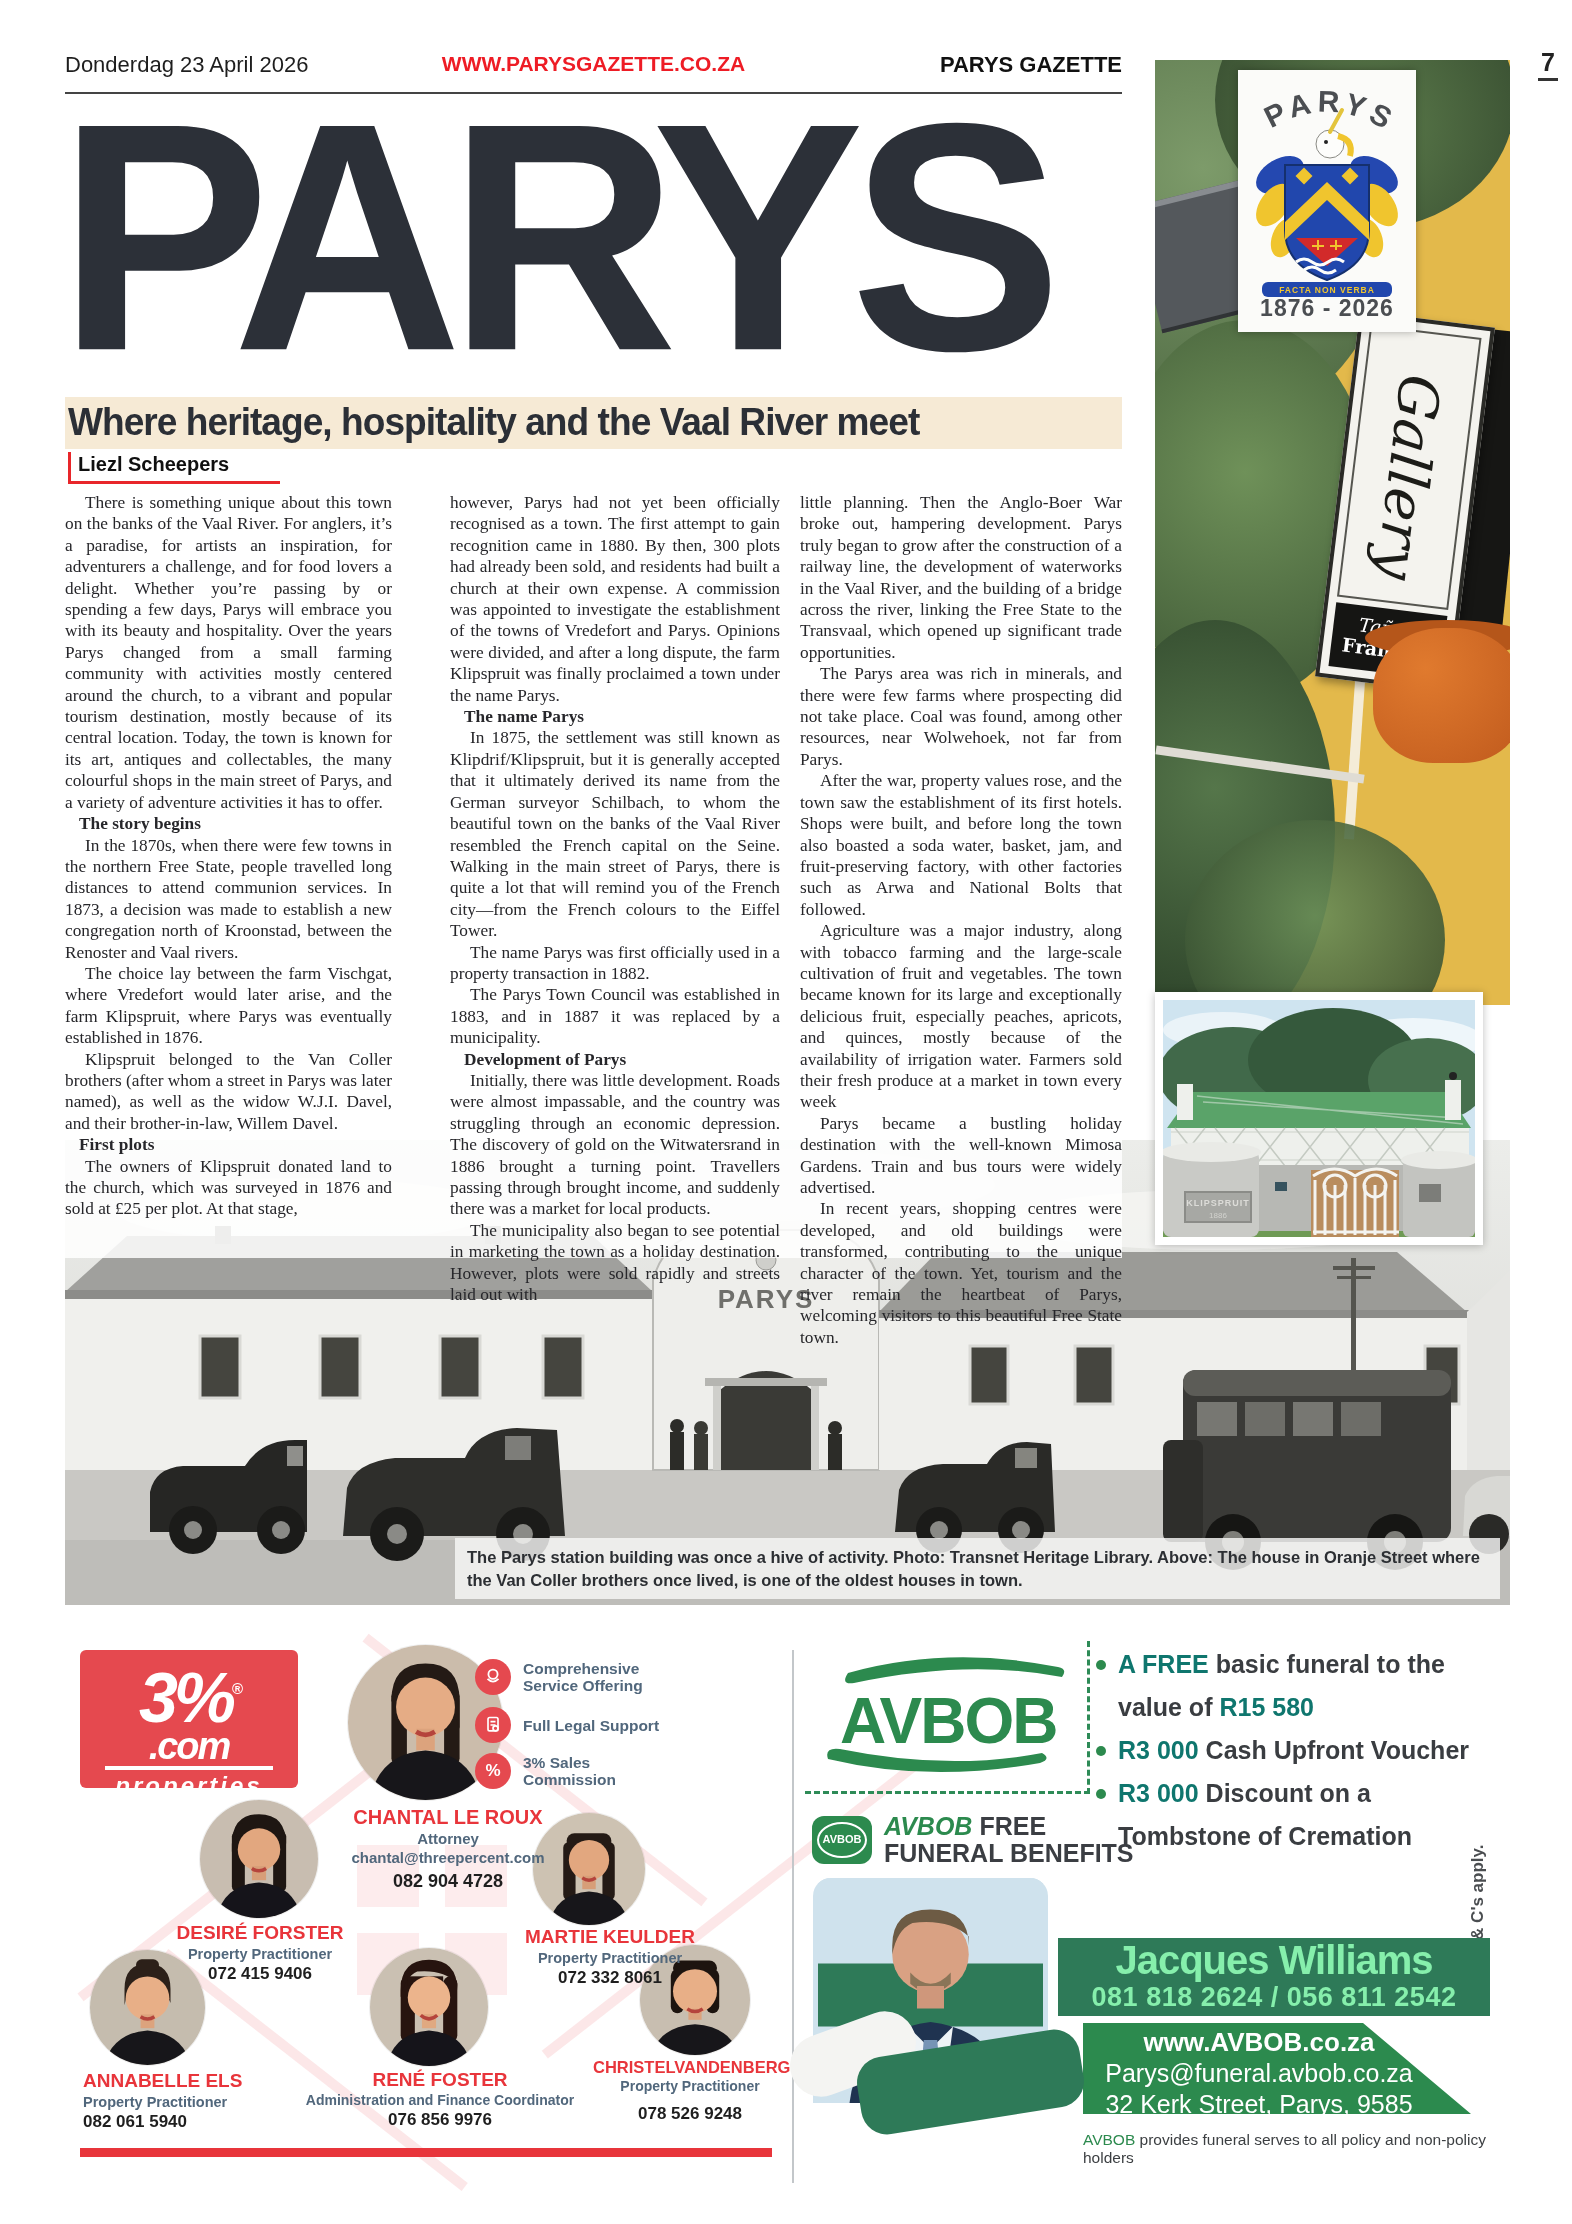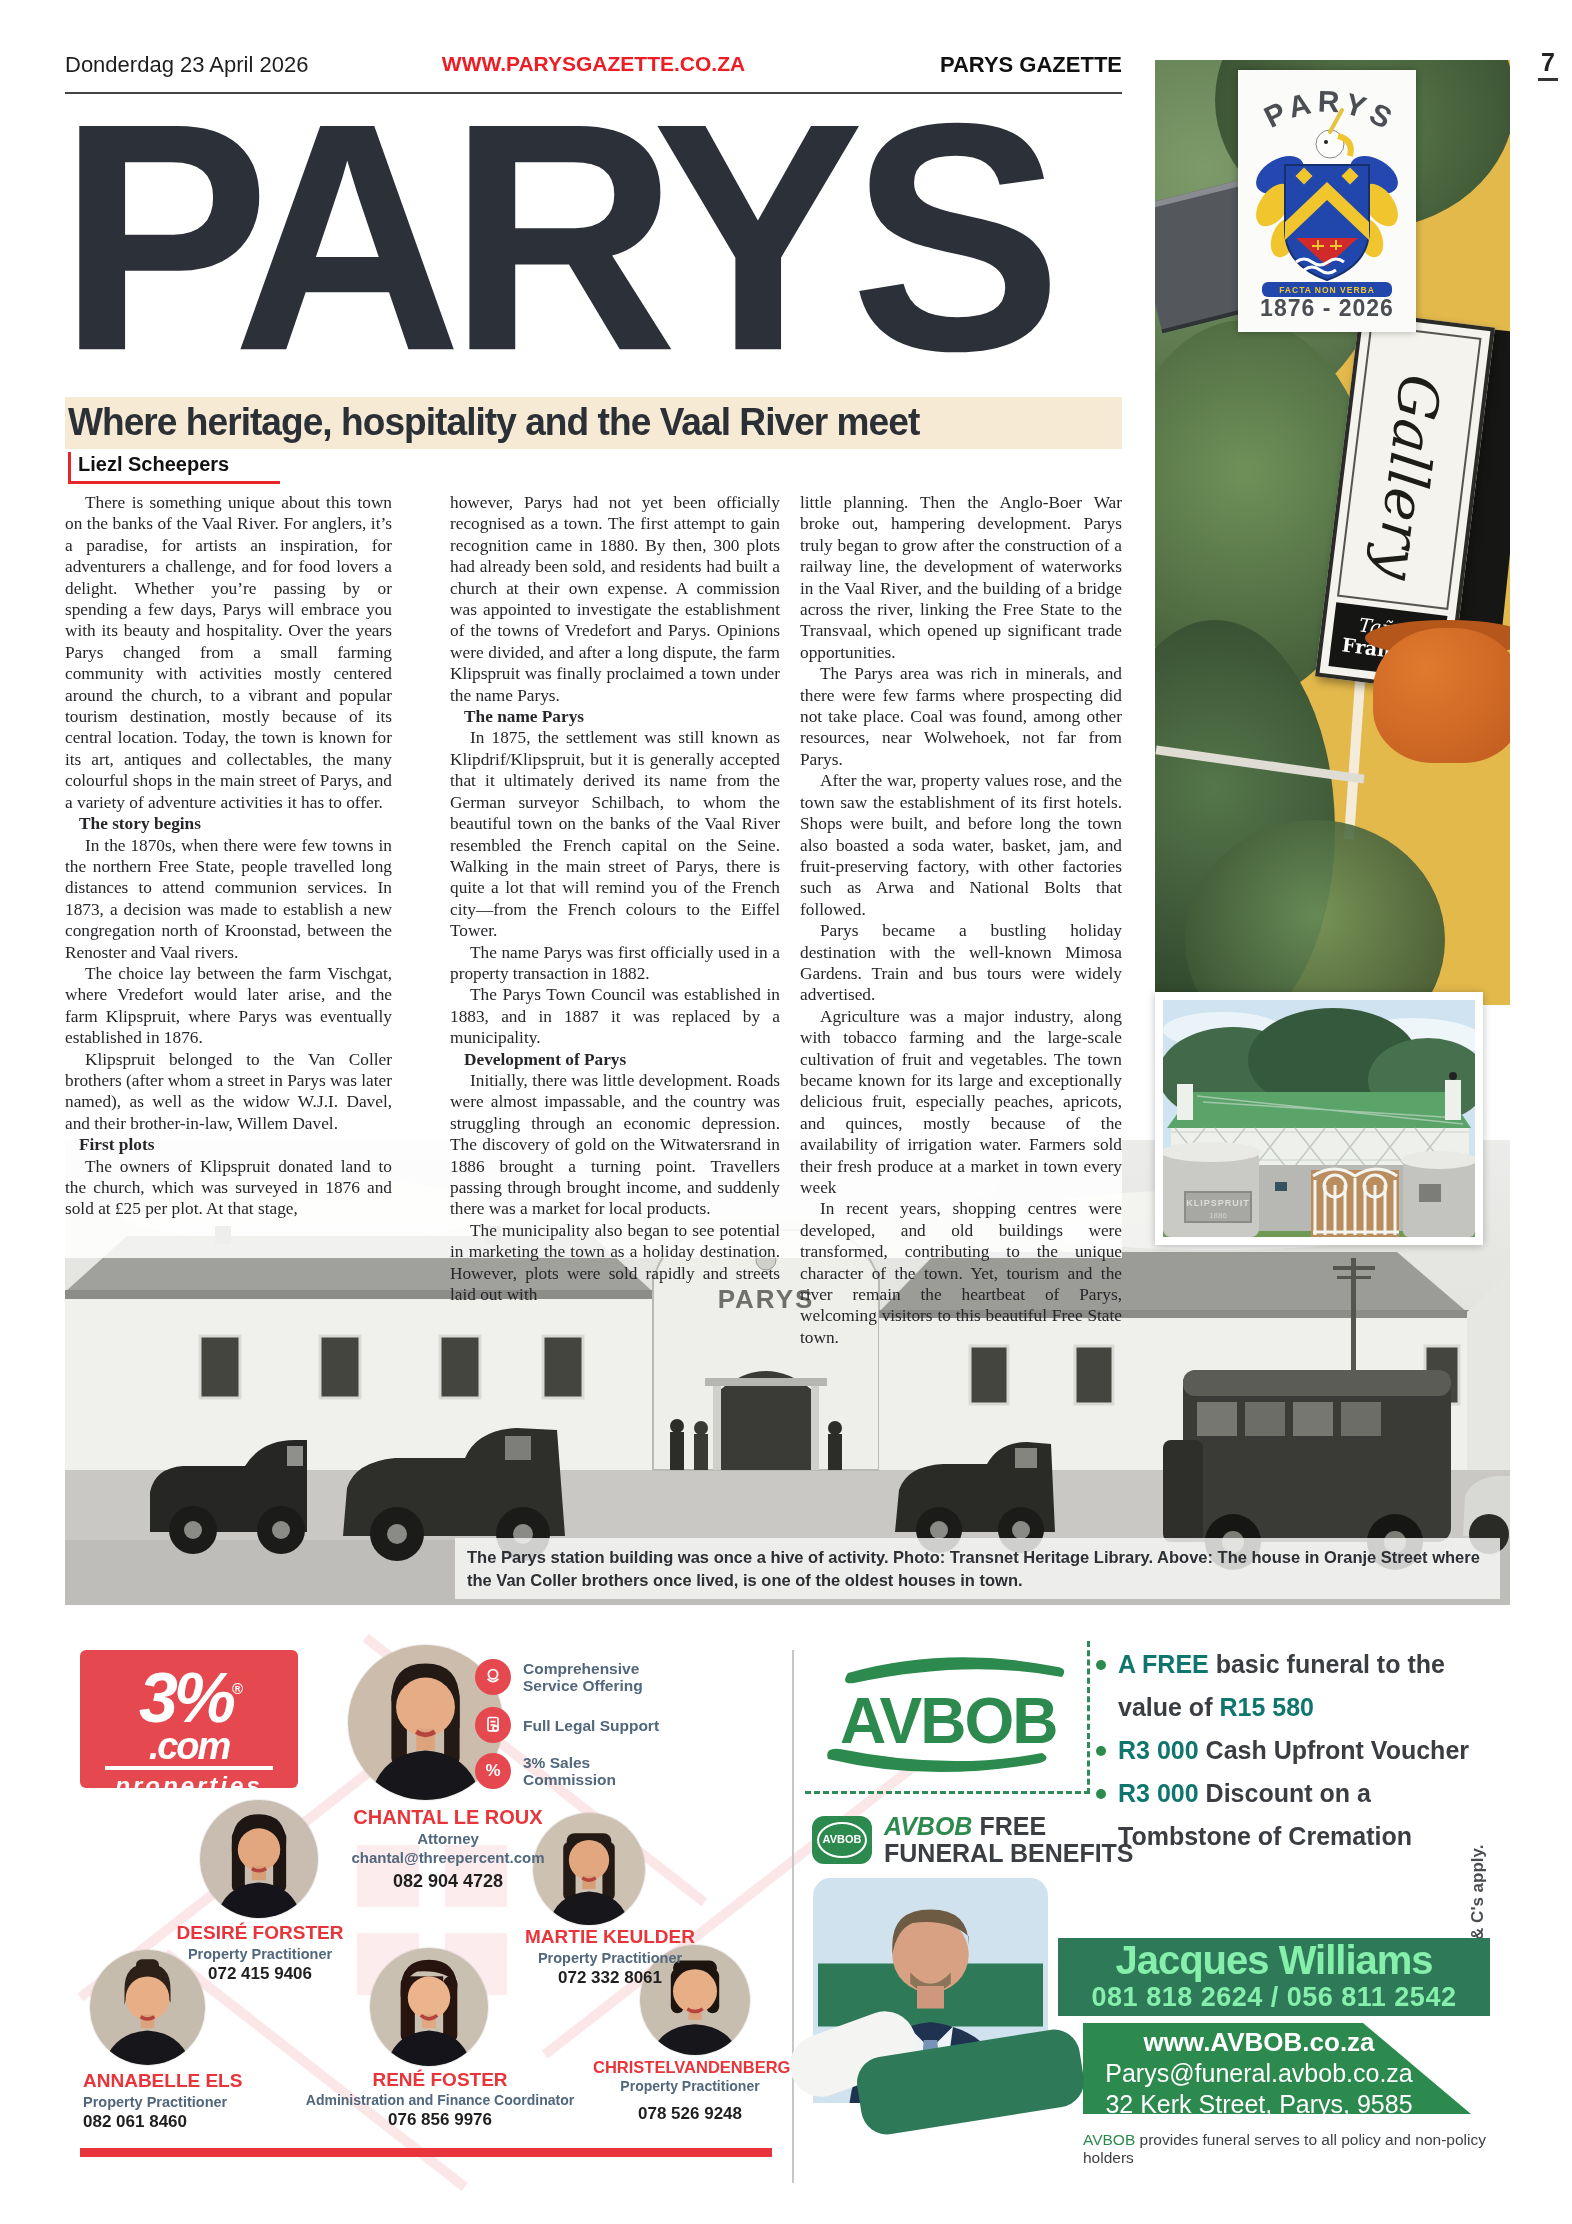--- a/index.html
+++ b/index.html
@@ -322,22 +322,22 @@
     <p>The name Parys was first officially used in a property transaction in 1882.</p>
     <p>The Parys Town Council was established in 1883, and in 1887 it was replaced by a municipality.</p>
     <h4>Development of Parys</h4>
     <p>Initially, there was little development. Roads were almost impassable, and the country was struggling through an economic depression. The discovery of gold on the Witwatersrand in 1886 brought a turning point. Travellers passing through brought income, and suddenly there was a market for local products.</p>
     <p>The municipality also began to see potential in marketing the town as a holiday destination. However, plots were sold rapidly and streets laid out with</p>
   </div>
   <div class="col" id="col3">
     <p class="noind">little planning. Then the Anglo-Boer War broke out, hampering development. Parys truly began to grow after the construction of a railway line, the development of waterworks in the Vaal River, and the building of a bridge across the river, linking the Free State to the Transvaal, which opened up significant trade opportunities.</p>
     <p>The Parys area was rich in minerals, and there were few farms where prospecting did not take place. Coal was found, among other resources, near Wolwehoek, not far from Parys.</p>
     <p>After the war, property values rose, and the town saw the establishment of its first hotels. Shops were built, and before long the town also boasted a soda water, basket, jam, and fruit-preserving factory, with other factories such as Arwa and National Bolts that followed.</p>
+    <p>Agriculture was a major industry, along with tobacco farming and the large-scale cultivation of fruit and vegetables. The town became known for its large and exceptionally delicious fruit, especially peaches, apricots, and quinces, mostly because of the availability of irrigation water. Farmers sold their fresh produce at a market in town every week</p>
     <p>Parys became a bustling holiday destination with the well-known Mimosa Gardens. Train and bus tours were widely advertised.</p>
-    <p>Agriculture was a major industry, along with tobacco farming and the large-scale cultivation of fruit and vegetables. The town became known for its large and exceptionally delicious fruit, especially peaches, apricots, and quinces, mostly because of the availability of irrigation water. Farmers sold their fresh produce at a market in town every week</p>
     <p>In recent years, shopping centres were developed, and old buildings were transformed, contributing to the unique character of the town. Yet, tourism and the river remain the heartbeat of Parys, welcoming visitors to this beautiful Free State town.</p>
   </div>
 
   <div class="abs" id="photo2">
     <svg width="312" height="237" viewBox="0 0 312 237">
       <rect width="312" height="237" fill="#cfe4f0"></rect>
       <ellipse cx="250" cy="40" rx="70" ry="22" fill="#eef6fa"></ellipse>
       <ellipse cx="60" cy="30" rx="60" ry="18" fill="#eaf3f8"></ellipse>
       <ellipse cx="70" cy="75" rx="75" ry="48" fill="#41694a"></ellipse>
       <ellipse cx="170" cy="60" rx="85" ry="52" fill="#35593c"></ellipse>
@@ -499,21 +499,21 @@
       <div class="ph" style="font-size:17px;">072 415 9406</div>
     </div>
     <div class="agent" style="left:410px;top:280px;width:270px;text-align:center;">
       <div class="nm" style="font-size:19px;">MARTIE KEULDER</div>
       <div class="rl" style="font-size:14.5px;">Property Practitioner</div>
       <div class="ph" style="font-size:17px;">072 332 8061</div>
     </div>
     <div class="agent" style="left:18px;top:424px;width:230px;text-align:left;">
       <div class="nm" style="font-size:19px;">ANNABELLE ELS</div>
       <div class="rl" style="font-size:14.5px;">Property Practitioner</div>
-      <div class="ph" style="font-size:17px;">082 061 8460</div>
+      <div class="ph" style="font-size:17px;">082 061 5940</div>
     </div>
     <div class="agent" style="left:225px;top:423px;width:300px;text-align:center;">
       <div class="nm" style="font-size:19px;">RENÉ FOSTER</div>
       <div class="rl" style="font-size:14px;">Administration and Finance Coordinator</div>
       <div class="ph" style="font-size:17px;">076 856 9976</div>
     </div>
     <div class="agent" style="left:528px;top:412px;width:194px;text-align:center;">
       <div class="nm" style="font-size:16.5px;">CHRISTELVANDENBERG</div>
       <div class="rl" style="font-size:14px;">Property Practitioner</div>
       <div class="ph" style="font-size:17px;margin-top:8px;">078 526 9248</div>

